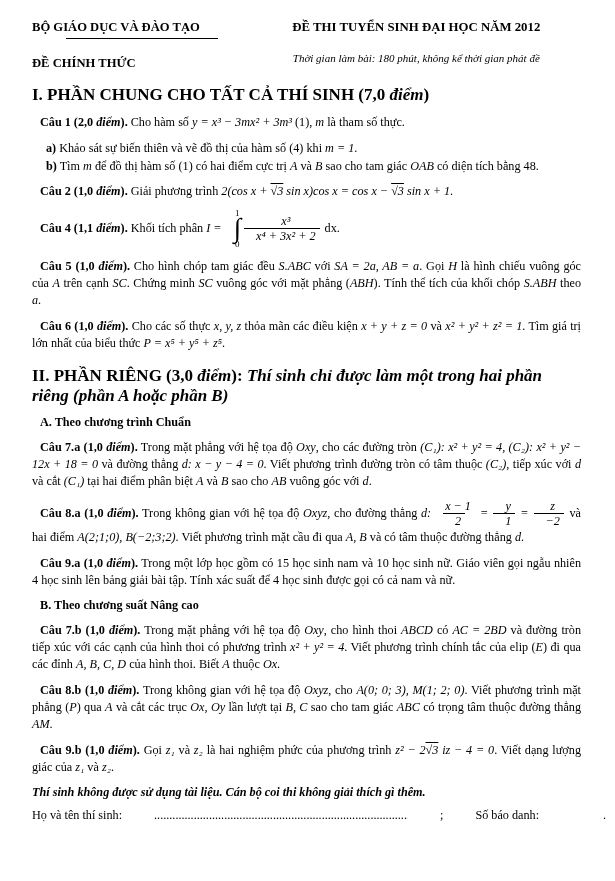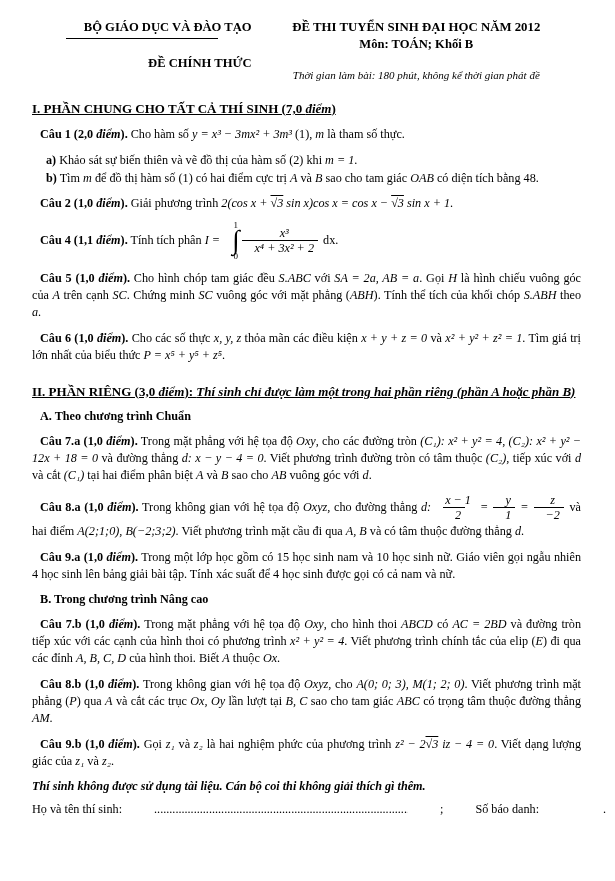--- a/index.html
+++ b/index.html
@@ -6,32 +6,32 @@
   body {
     width: 615px; height: 881px; overflow: hidden;
     background: #ffffff; color: #000000;
     font-family: "Liberation Serif", "DejaVu Serif", serif;
     font-size: 12.2px;
   }
   .page { padding: 20px 34px 0 32px; }
 
   
   .hdr { display: flex; margin-bottom: 14px; }
-  .hdr-left { width: 40%; text-align: right; }
+  .hdr-left { width: 40%; text-align: left; }
   .hdr-right { width: 60%; text-align: center; }
   .ministry { font-weight: bold; font-size: 12.6px; display: inline-block; }
   .rule { width: 152px; border-top: 1.2px solid #000; margin: 3px auto 0; }
   .examtype { font-weight: bold; font-size: 12.6px; margin-top: 17px; }
   .title { font-weight: bold; font-size: 12.8px; }
   .subject { font-weight: bold; font-size: 12.6px; margin-top: 2px; }
   .duration { font-style: italic; font-size: 11px; margin-top: 17px; }
 
   
   p { margin: 0; }
-  .h1 { font-weight: bold; font-size: 13px; margin: 20px 0 4px; text-decoration: underline; }
+  .h1 { font-weight: bold; font-size: 17px; margin: 14px 0 4px; }
   .h2 { font-weight: bold; margin: 9px 0 2px; padding-left: 8px; }
   .q { margin: 9px 0; text-align: justify; text-indent: 8px; line-height: 17px; }
   .sub { margin: 2px 0; padding-left: 14px; line-height: 16px; }
 
   
   .sg-t { }
   .sg-m { font-style: italic; }
   .sg-rad { font-style: italic; text-decoration: overline; }
   .sg-b { font-weight: bold; }
   .sg-bi { font-weight: bold; font-style: italic; }
@@ -67,35 +67,34 @@
   <div class="hdr">
     <div class="hdr-left">
       <div>
         <span class="ministry">BỘ GIÁO DỤC VÀ ĐÀO TẠO</span>
         <div class="rule"></div>
       </div>
       <div class="examtype">ĐỀ CHÍNH THỨC</div>
     </div>
     <div class="hdr-right">
       <div class="title">ĐỀ THI TUYỂN SINH ĐẠI HỌC NĂM 2012</div>
-      <div class="subject">Môn: TOÁN; Khối B</div>
       <div class="duration">Thời gian làm bài: 180 phút, không kể thời gian phát đề</div>
     </div>
   </div>
 
   <p class="h1"><span class="sg-b">I. PHẦN CHUNG CHO TẤT CẢ THÍ SINH (7,0 </span><span class="sg-bi">điểm</span><span class="sg-b">)</span></p>
 
   <p class="q"><span><span class="sg-b">Câu 1 (2,0 </span><span class="sg-bi">điểm</span><span class="sg-b">).</span></span><span><span class="sg-t"> Cho hàm số </span><span class="sg-m">y = x³ − 3mx² + 3m³</span><span class="sg-t"> (1), </span><span class="sg-m">m</span><span class="sg-t"> là tham số thực.</span></span></p>
-  <p class="sub"><span class="sg-b">a)</span><span class="sg-t"> Khảo sát sự biến thiên và vẽ đồ thị của hàm số (2) khi </span><span class="sg-m">m = 1</span><span class="sg-t">.</span></p>
+  <p class="sub"><span class="sg-b">a)</span><span class="sg-t"> Khảo sát sự biến thiên và vẽ đồ thị của hàm số (4) khi </span><span class="sg-m">m = 1</span><span class="sg-t">.</span></p>
   <p class="sub"><span class="sg-b">b)</span><span class="sg-t"> Tìm </span><span class="sg-m">m</span><span class="sg-t"> để đồ thị hàm số (1) có hai điểm cực trị </span><span class="sg-m">A</span><span class="sg-t"> và </span><span class="sg-m">B</span><span class="sg-t"> sao cho tam giác </span><span class="sg-m">OAB</span><span class="sg-t"> có diện tích bằng 48.</span></p>
 
   <p class="q"><span><span class="sg-b">Câu 2 (1,0 </span><span class="sg-bi">điểm</span><span class="sg-b">).</span></span><span><span class="sg-t"> Giải phương trình </span><span class="sg-m">2(cos x + </span><span class="sg-rad">√3</span><span class="sg-m"> sin x)cos x = cos x − </span><span class="sg-rad">√3</span><span class="sg-m"> sin x + 1</span><span class="sg-t">.</span></span></p>
 
 
-  <p class="q"><span><span class="sg-b">Câu 4 (1,1 </span><span class="sg-bi">điểm</span><span class="sg-b">).</span></span><span><span class="sg-t"> Tính tích phân </span><span class="sg-m">I = </span></span><span class="int">
+  <p class="q"><span><span class="sg-b">Câu 4 (1,1 </span><span class="sg-bi">điểm</span><span class="sg-b">).</span></span><span><span class="sg-t"> Khối tích phân </span><span class="sg-m">I = </span></span><span class="int">
         <span class="lim">1</span>
         <span class="sign">∫</span>
         <span class="lim">0</span>
       </span><span class="frac">
         <span class="fn">x³</span>
         <span class="fd">x⁴ + 3x² + 2</span>
       </span><span><span class="sg-t"> dx.</span></span></p>
 
   <p class="q"><span><span class="sg-b">Câu 5 (1,0 </span><span class="sg-bi">điểm</span><span class="sg-b">).</span></span><span><span class="sg-t"> Cho hình chóp tam giác đều </span><span class="sg-m">S.ABC</span><span class="sg-t"> với </span><span class="sg-m">SA = 2a, AB = a</span><span class="sg-t">. Gọi </span><span class="sg-m">H</span><span class="sg-t"> là hình chiếu vuông góc của </span><span class="sg-m">A</span><span class="sg-t"> trên cạnh </span><span class="sg-m">SC</span><span class="sg-t">. Chứng minh </span><span class="sg-m">SC</span><span class="sg-t"> vuông góc với mặt phẳng (</span><span class="sg-m">ABH</span><span class="sg-t">). Tính thể tích của khối chóp </span><span class="sg-m">S.ABH</span><span class="sg-t"> theo </span><span class="sg-m">a</span><span class="sg-t">.</span></span></p>
 
@@ -112,21 +111,21 @@
       </span><span class="eqs">=</span><span class="frac">
         <span class="fn">y</span>
         <span class="fd">1</span>
       </span><span class="eqs">=</span><span class="frac">
         <span class="fn">z</span>
         <span class="fd">−2</span>
       </span><span><span class="sg-t"> và hai điểm </span><span class="sg-m">A(2;1;0), B(−2;3;2)</span><span class="sg-t">. Viết phương trình mặt cầu đi qua </span><span class="sg-m">A, B</span><span class="sg-t"> và có tâm thuộc đường thẳng </span><span class="sg-m">d</span><span class="sg-t">.</span></span></p>
 
   <p class="q"><span><span class="sg-b">Câu 9.a (1,0 </span><span class="sg-bi">điểm</span><span class="sg-b">).</span></span><span><span class="sg-t"> Trong một lớp học gồm có 15 học sinh nam và 10 học sinh nữ. Giáo viên gọi ngẫu nhiên 4 học sinh lên bảng giải bài tập. Tính xác suất để 4 học sinh được gọi có cả nam và nữ.</span></span></p>
 
-  <p class="h2">B. Trong chương trình Nâng cao</p>
+  <p class="h2">B. Theo chương suất Nâng cao</p>
 
   <p class="q"><span><span class="sg-b">Câu 7.b (1,0 </span><span class="sg-bi">điểm</span><span class="sg-b">).</span></span><span><span class="sg-t"> Trong mặt phẳng với hệ tọa độ </span><span class="sg-m">Oxy</span><span class="sg-t">, cho hình thoi </span><span class="sg-m">ABCD</span><span class="sg-t"> có </span><span class="sg-m">AC = 2BD</span><span class="sg-t"> và đường tròn tiếp xúc với các cạnh của hình thoi có phương trình </span><span class="sg-m">x² + y² = 4</span><span class="sg-t">. Viết phương trình chính tắc của elip (</span><span class="sg-m">E</span><span class="sg-t">) đi qua các đỉnh </span><span class="sg-m">A, B, C, D</span><span class="sg-t"> của hình thoi. Biết </span><span class="sg-m">A</span><span class="sg-t"> thuộc </span><span class="sg-m">Ox</span><span class="sg-t">.</span></span></p>
 
   <p class="q"><span><span class="sg-b">Câu 8.b (1,0 </span><span class="sg-bi">điểm</span><span class="sg-b">).</span></span><span><span class="sg-t"> Trong không gian với hệ tọa độ </span><span class="sg-m">Oxyz</span><span class="sg-t">, cho </span><span class="sg-m">A(0; 0; 3), M(1; 2; 0)</span><span class="sg-t">. Viết phương trình mặt phẳng (</span><span class="sg-m">P</span><span class="sg-t">) qua </span><span class="sg-m">A</span><span class="sg-t"> và cắt các trục </span><span class="sg-m">Ox, Oy</span><span class="sg-t"> lần lượt tại </span><span class="sg-m">B, C</span><span class="sg-t"> sao cho tam giác </span><span class="sg-m">ABC</span><span class="sg-t"> có trọng tâm thuộc đường thẳng </span><span class="sg-m">AM</span><span class="sg-t">.</span></span></p>
 
   <p class="q"><span><span class="sg-b">Câu 9.b (1,0 </span><span class="sg-bi">điểm</span><span class="sg-b">).</span></span><span><span class="sg-t"> Gọi </span><span class="sg-m">z₁</span><span class="sg-t"> và </span><span class="sg-m">z₂</span><span class="sg-t"> là hai nghiệm phức của phương trình </span><span class="sg-m">z² − 2</span><span class="sg-rad">√3</span><span class="sg-m"> iz − 4 = 0</span><span class="sg-t">. Viết dạng lượng giác của </span><span class="sg-m">z₁</span><span class="sg-t"> và </span><span class="sg-m">z₂</span><span class="sg-t">.</span></span></p>
 
   <p class="note">Thí sinh không được sử dụng tài liệu. Cán bộ coi thi không giải thích gì thêm.</p>
 
   <div class="fields">

